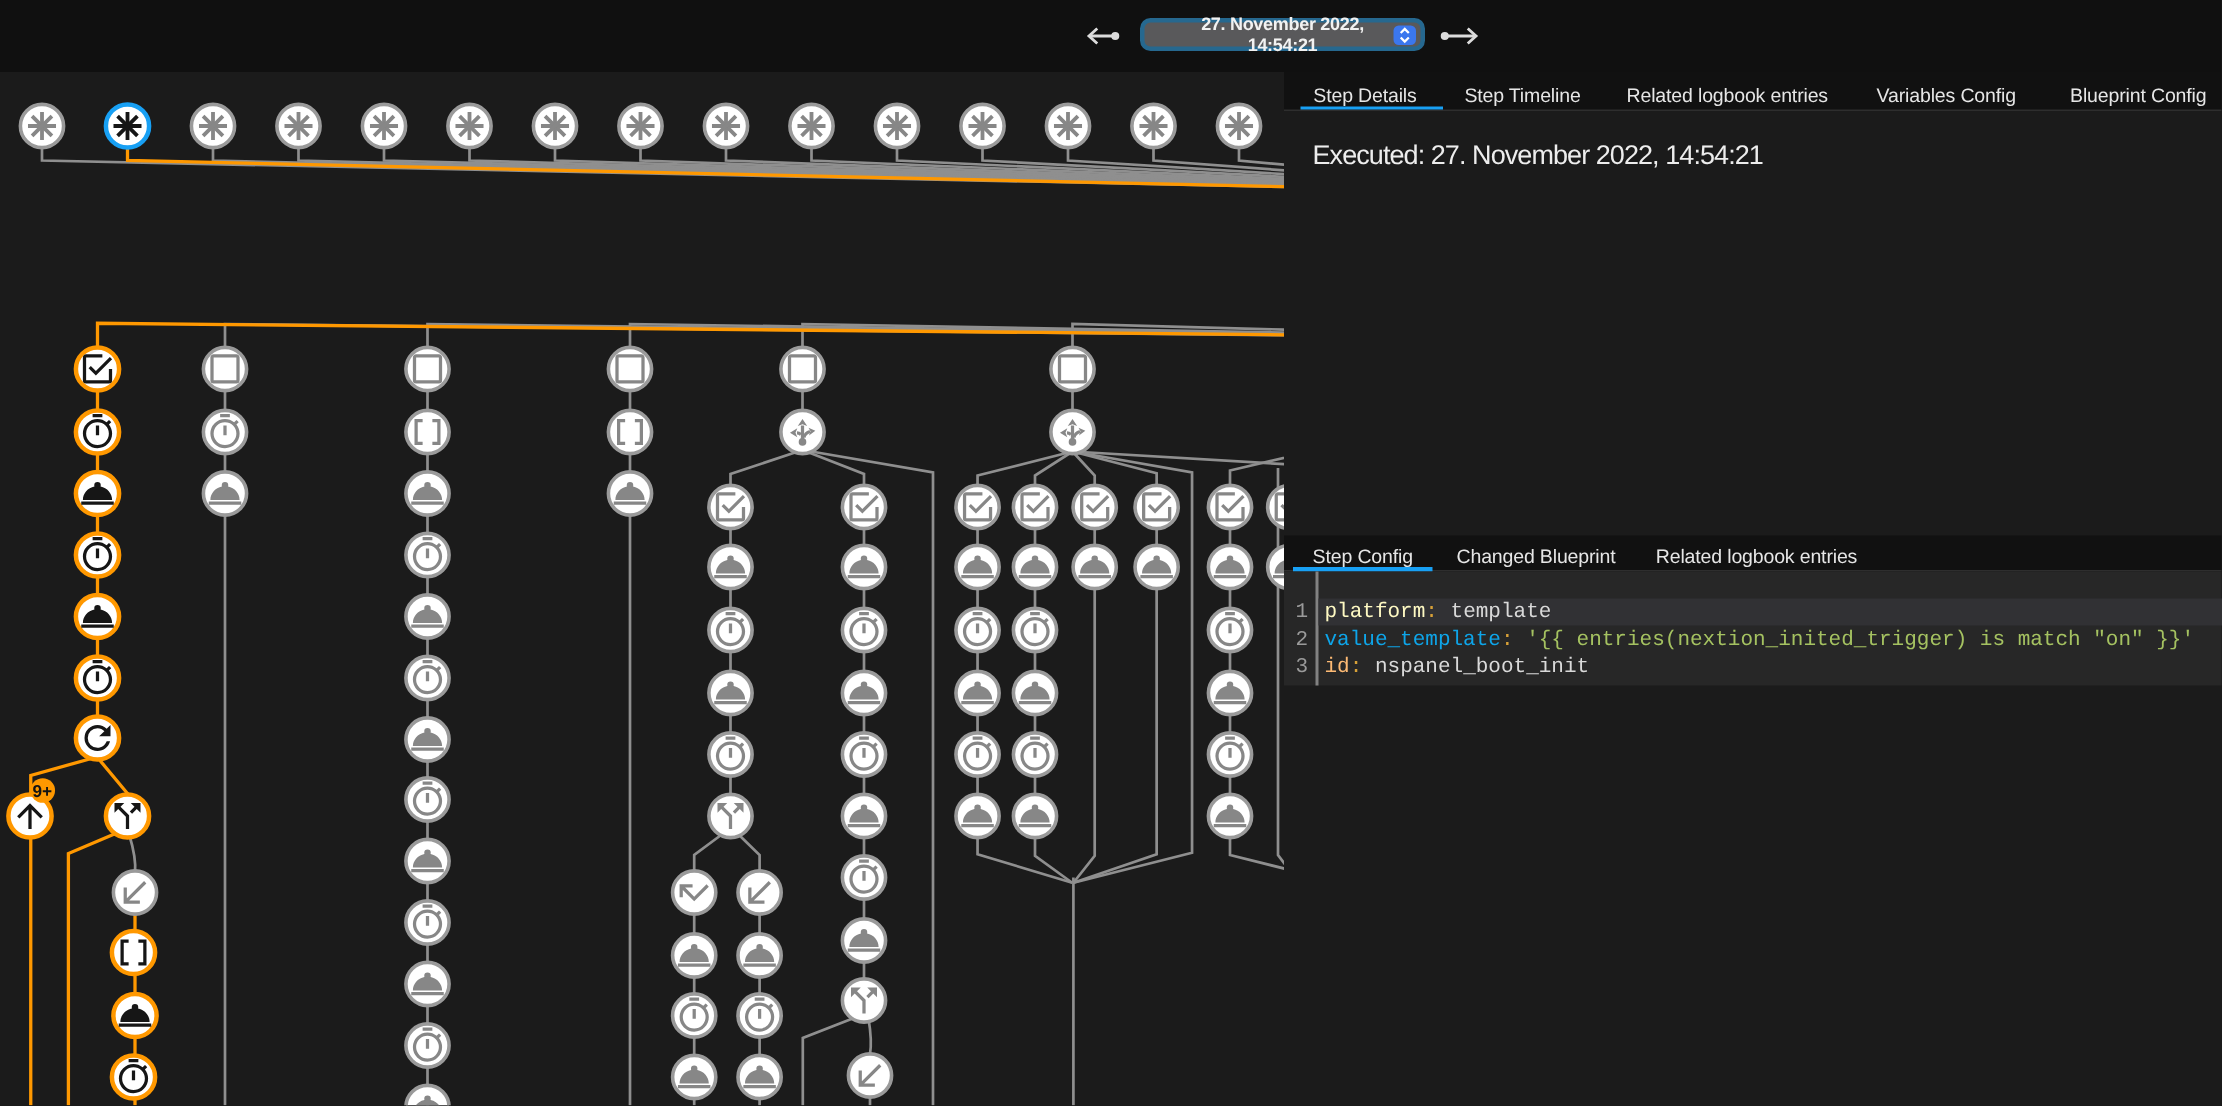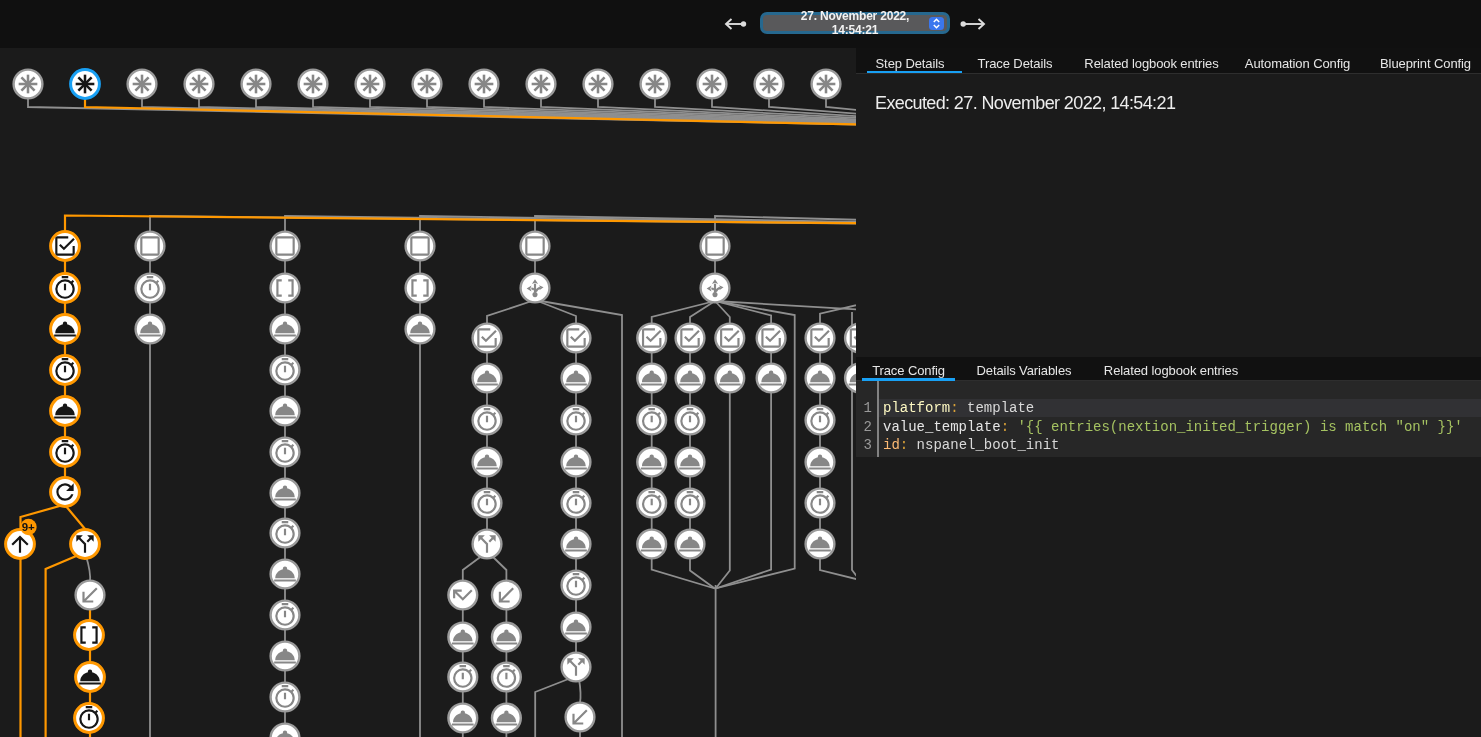--- a/index.html
+++ b/index.html
@@ -378,33 +378,33 @@
         <circle cx="89" cy="718" r="14.4" fill="#fff" stroke="#ff9800" stroke-width="3.0"></circle>
         <path transform="translate(76.0,705.0) scale(1.0833)" d="M12,20A7,7 0 0,1 5,13A7,7 0 0,1 12,6A7,7 0 0,1 19,13A7,7 0 0,1 12,20M19.03,7.39L20.45,5.97C20,5.46 19.55,5 19.04,4.56L17.62,6C16.07,4.74 14.12,4 12,4A9,9 0 0,0 3,13A9,9 0 0,0 12,22C17,22 21,17.97 21,13C21,10.88 20.26,8.93 19.03,7.39M11,14H13V8H11M15,1H9V3H15V1Z" fill="#161616"></path>
         <circle cx="28.5" cy="527" r="8.2" fill="#ff9800"></circle>
         <text x="28.2" y="531" font-size="11.5" font-weight="bold" fill="#141414" text-anchor="middle" font-family="Liberation Sans, sans-serif">9+</text>
       </g>
     </svg>
   </div>
 <div id="panel">
  <div class="tabbar" style="top:0;height:26px">
    <div class="tab" style="left:4px;width:100px">Step Details</div>
-   <div class="tab" style="left:109px;width:100px">Trace Details</div>
+   <div class="tab" style="left:109px;width:100px">Step Timeline</div>
    <div class="tab" style="left:215px;width:161px">Related logbook entries</div>
-   <div class="tab" style="left:376px;width:131px">Automation Config</div>
+   <div class="tab" style="left:376px;width:131px">Variables Config</div>
    <div class="tab" style="left:504px;width:131px">Blueprint Config</div>
    <div class="underline" style="left:11px;top:23px;width:95px"></div>
  </div>
  <div style="position:absolute;left:19px;top:45px;font-size:18px;letter-spacing:-0.62px;color:#ededed">Executed: 27. November 2022, 14:54:21</div>
  <div class="tabbar" style="top:309px;height:24px">
-   <div class="tab" style="left:6px;width:93px;height:24px;line-height:27px">Trace Config</div>
-   <div class="tab" style="left:108px;width:120px;height:24px;line-height:27px">Details Variables</div>
+   <div class="tab" style="left:6px;width:93px;height:24px;line-height:27px">Step Config</div>
+   <div class="tab" style="left:108px;width:120px;height:24px;line-height:27px">Changed Blueprint</div>
    <div class="tab" style="left:235px;width:160px;height:24px;line-height:27px">Related logbook entries</div>
    <div class="underline" style="left:6px;top:20.5px;width:93px;height:3px"></div>
  </div>
  <div id="editor" style="position:absolute;left:0;top:333px;width:100%;height:76px;background:#272727;font-family:'Liberation Mono',monospace;font-size:14px;line-height:18.6px">
    <div style="position:absolute;left:21.2px;top:0;width:1.4px;height:100%;background:#828282"></div>
    <div style="position:absolute;left:22.6px;top:17.5px;width:603px;height:18.6px;background:#313134"></div>
    <div style="position:absolute;left:0;top:18px;width:16px;text-align:right;color:#9a9a9a">1<br>2<br>3</div>
    <div style="position:absolute;left:27px;top:18px;white-space:pre;color:#d9d9d9"><span style="color:#fef9c3">platform</span><span style="color:#d8a138">:</span> template
-<span style="color:#e5e5e5">value_template</span><span style="color:#d8a138">:</span> <span style="color:#a5c261">'{{ entries(nextion_inited_trigger) is match "on" }}'</span>
+<span style="color:#0ea5e9">value_template</span><span style="color:#d8a138">:</span> <span style="color:#a5c261">'{{ entries(nextion_inited_trigger) is match "on" }}'</span>
 <span style="color:#fdba74">id</span><span style="color:#d8a138">:</span> nspanel_boot_init</div>
  </div>
 </div>
 </body></html>

